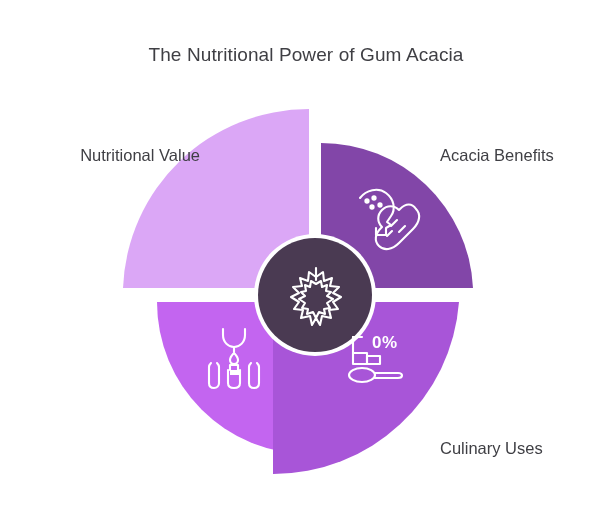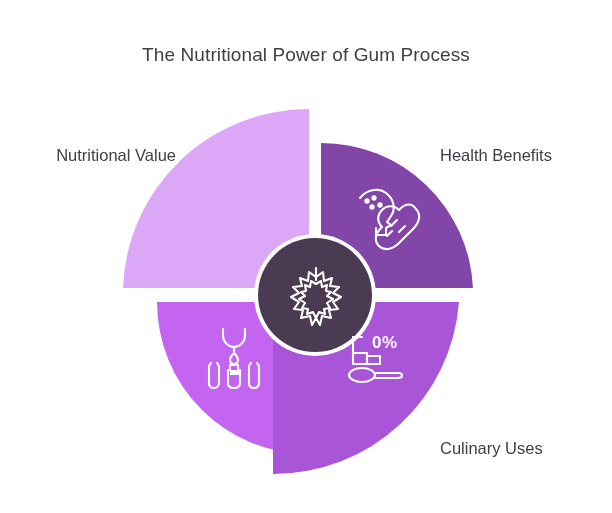--- a/index.html
+++ b/index.html
@@ -48,21 +48,21 @@
 
   
   .qlabel {
     position: absolute;
     font-size: 16.5px;
     font-weight: 400;
     color: #3f3f44;
     line-height: 1.35;
     white-space: pre-line;
   }
-  .qlabel.tl { left: 8px;  top: 144px; width: 168px; text-align: right; }
+  .qlabel.tl { left: 32px;  top: 144px; width: 168px; text-align: right; }
   .qlabel.tr { left: 440px; top: 144px; width: 168px; text-align: left; }
   .qlabel.bl { left: 20px;  top: 406px; width: 168px; text-align: right; }
   .qlabel.br { left: 440px; top: 408px; width: 168px; text-align: left; margin-top: 29px; }
 
   
   .icon-wrap {
     position: absolute;
     pointer-events: none;
   }
   .icon-wrap svg { display: block; overflow: visible; }
@@ -88,38 +88,38 @@
     font-weight: 700;
     fill: #ffffff;
     letter-spacing: 0.5px;
   }
 </style>
 </head>
 <body>
 
 <div id="infographic">
 
-  <div class="title">The Nutritional Power of Gum Process</div>
+  <div class="title">The Nutritional Power of Gum Acacia</div>
 
   <svg class="wheel" viewBox="0 0 612 513">
 
     <path class="seg" d="M 309,109 A 186,186 0 0 0 123,288 L 309,288 Z" fill="#dba7f6" transform="translate(0,0)"></path>
 
     <path class="seg" d="M 321,143 A 152,152 0 0 1 473,288 L 321,288 Z" fill="#8246a8"></path>
 
     <path class="seg" d="M 309,302 L 309,454 A 152,152 0 0 1 157,302 Z" fill="#c365f0"></path>
 
     <path class="seg" d="M 321,302 L 507,302 A 186,186 0 0 1 321,474 Z" fill="#a855d8" transform="translate(-48,0)"></path>
 
     <circle cx="315" cy="295" r="61" fill="#ffffff"></circle>
     <circle cx="315" cy="295" r="57" fill="#4a3a52"></circle>
   </svg>
 
   <div class="qlabel tl">Nutritional Value</div>
-  <div class="qlabel tr">Health Benefits</div>
+  <div class="qlabel tr">Acacia Benefits</div>
   <div class="qlabel br">Culinary Uses</div>
 
 
   <div class="icon-wrap icon-health">
     <svg width="72" height="66" viewBox="0 0 72 66">
       <g class="ico-stroke">
         <path d="M8,12 c6,-8 18,-11 26,-5 c8,6 10,16 5,23 l-4,6 l4,3 l-5,3 l0,7 l-10,0 l0,-7"></path>
         <circle cx="15" cy="15" r="1.6" class="ico-fill"></circle>
         <circle cx="22" cy="12" r="1.6" class="ico-fill"></circle>
         <circle cx="20" cy="21" r="1.6" class="ico-fill"></circle>

